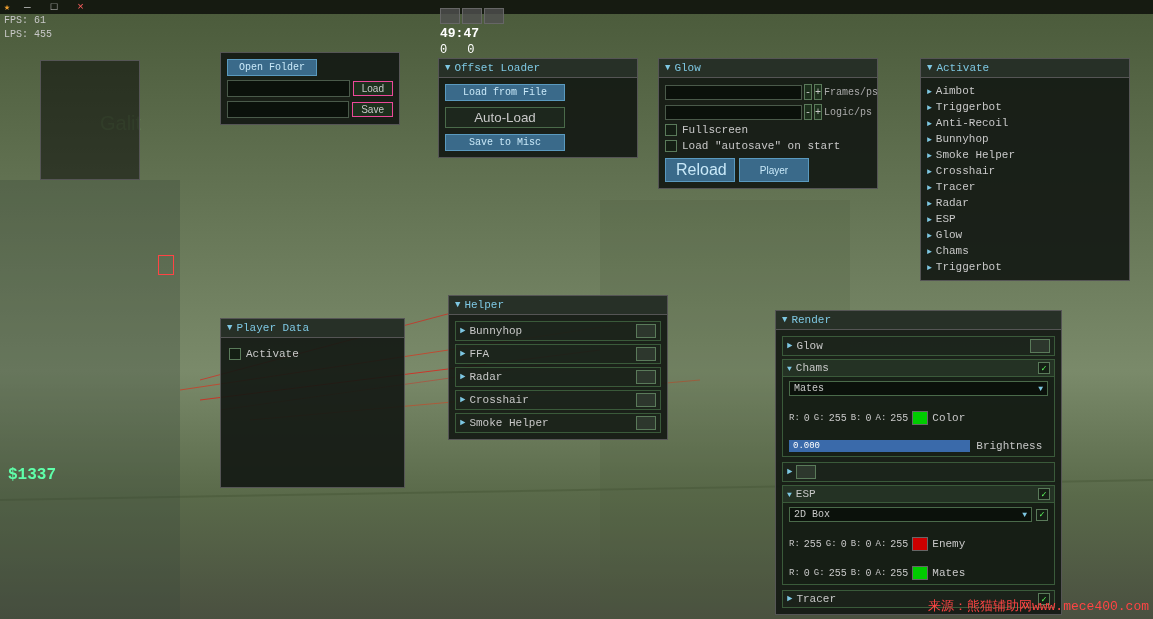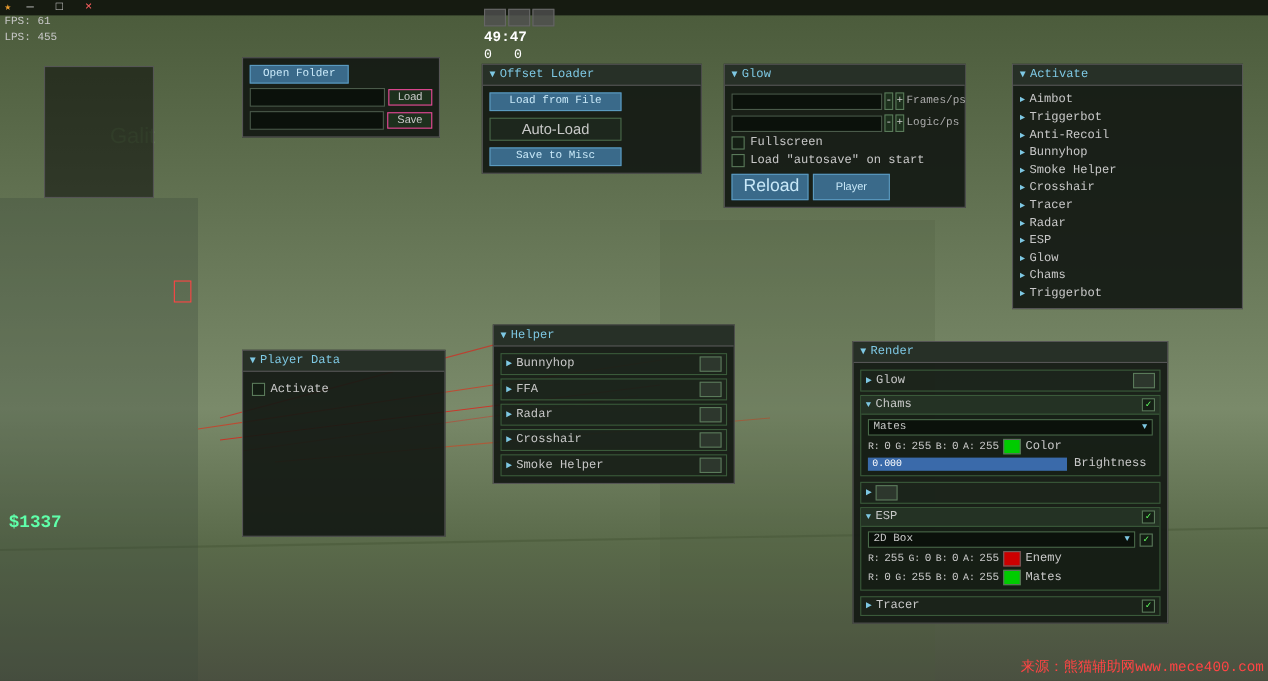--- a/index.html
+++ b/index.html
@@ -360,21 +360,21 @@
     }
     .render-section-header::before {
       content: '▼';
       font-size: 8px;
       color: #7ec8e3;
     }
     .render-section-body {
       padding: 4px 6px;
       display: flex;
       flex-direction: column;
-      gap: 3px;
+      gap: 15px;
     }
 
     
     .color-swatch {
       width: 16px; height: 14px;
       border: 1px solid #666;
     }
     .color-swatch.green { background: #00cc00; }
     .color-swatch.red { background: #cc0000; }
 

